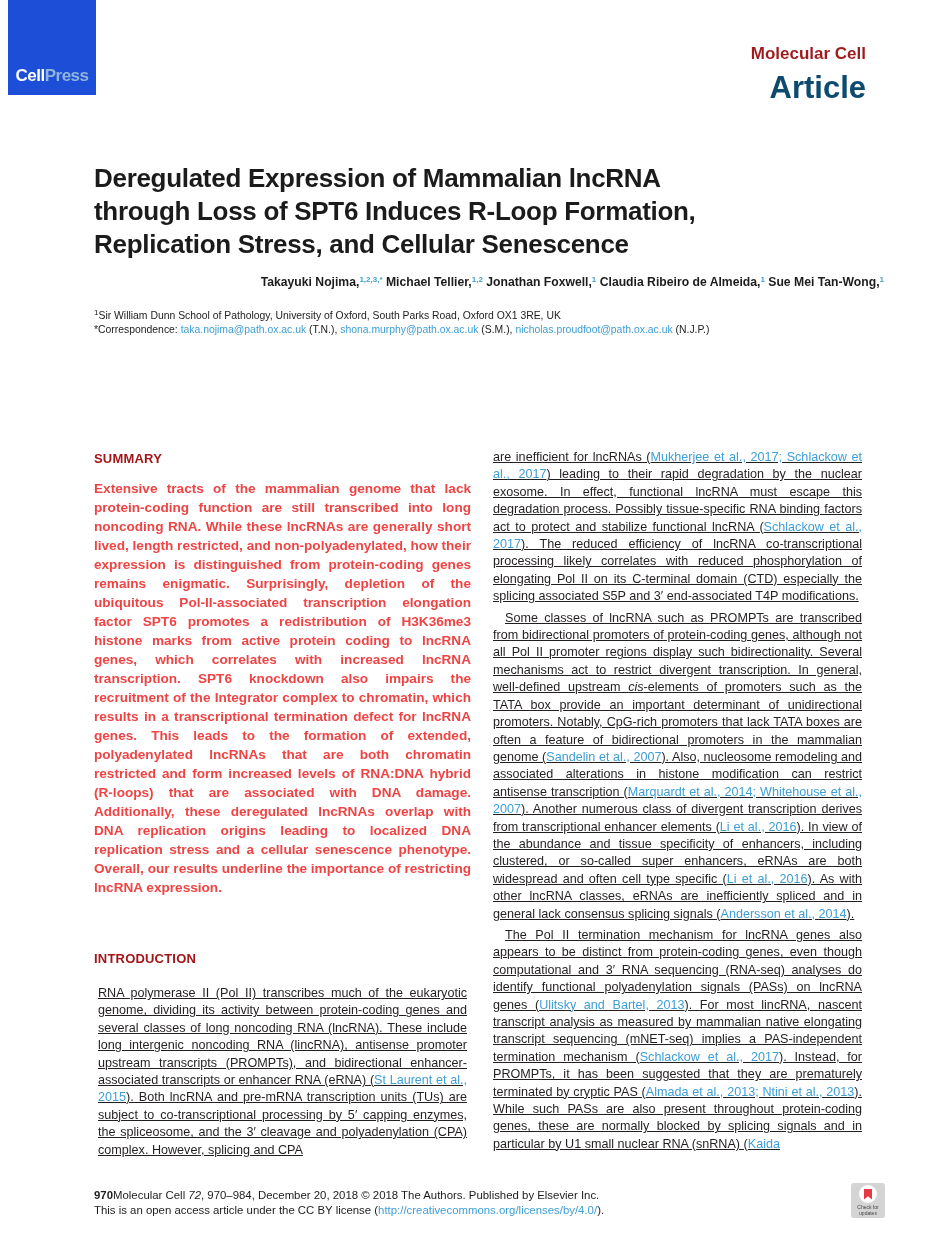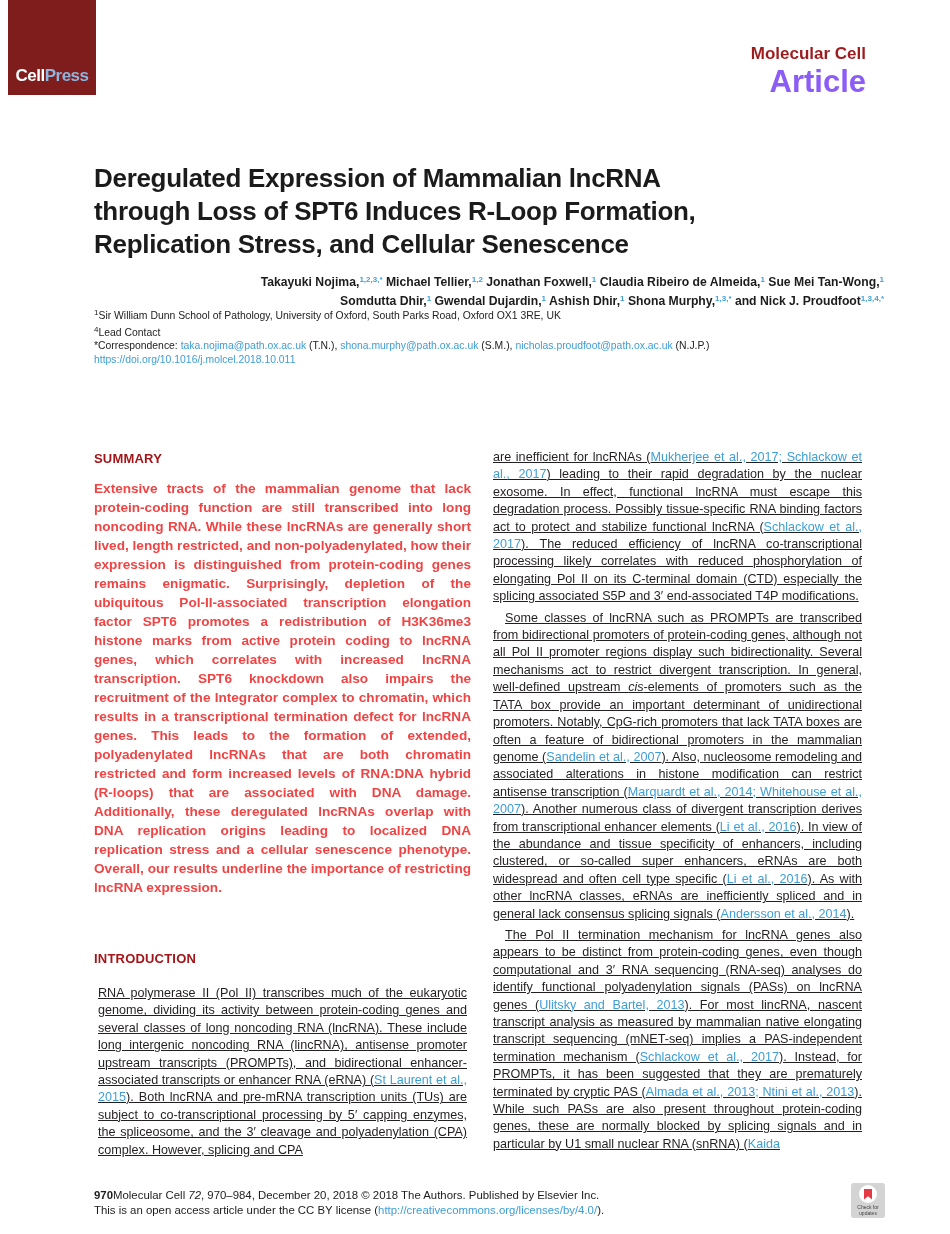--- a/index.html
+++ b/index.html
@@ -2,28 +2,28 @@
 <html><head>
 <meta charset="utf-8">
 <style>
   html,body{margin:0;padding:0;background:#e8e8e8;}
   .page{
     position:relative;width:950px;height:1234px;background:#ffffff;
     font-family:"Liberation Sans", sans-serif;color:#231f20;overflow:hidden;
     margin:0 auto;
   }
   
-  .logo{position:absolute;left:8px;top:0;width:88px;height:95px;background:#7f1d1d;}
+  .logo{position:absolute;left:8px;top:0;width:88px;height:95px;background:#1d4ed8;}
   .logo-text{position:absolute;left:0;right:0;bottom:9px;text-align:center;
     font-size:17px;font-weight:bold;letter-spacing:-0.5px;}
   .logo-text .cell{color:#ffffff;}
   .logo-text .press{color:#8fb4dd;}
   .masthead{position:absolute;right:84px;top:44px;text-align:right;}
   .journal{color:#9e1b1e;font-size:17px;font-weight:bold;line-height:19px;}
-  .article-type{color:#8b5cf6;font-size:31px;font-weight:bold;line-height:33px;margin-top:2px;}
+  .article-type{color:#0c4a6e;font-size:31px;font-weight:bold;line-height:33px;margin-top:8px;}
   
   .title{position:absolute;left:94px;top:162px;width:790px;font-size:26px;font-weight:bold;
     line-height:33px;color:#1b1b1b;letter-spacing:-0.3px;}
   .authors{position:absolute;left:94px;top:272px;width:790px;font-size:12.2px;font-weight:bold;
     line-height:15.5px;color:#1c1c1c;text-align:right;}
   .affils{position:absolute;left:94px;top:306px;width:820px;font-size:10.4px;line-height:13.5px;color:#222;}
   .sup{font-size:8px;vertical-align:4px;letter-spacing:0;}
   .sb{color:#3e9ed6;}
   .link{color:#3e9ed6;text-decoration:none;cursor:pointer;}
   .it{font-style:italic;}
@@ -59,28 +59,25 @@
   </div>
   <div class="masthead">
     <div class="journal">Molecular Cell</div>
     <div class="article-type">Article</div>
   </div>
 
   <h1 class="title" style="margin:0;">Deregulated Expression of Mammalian lncRNA<br>through Loss of SPT6 Induces R-Loop Formation,<br>Replication Stress, and Cellular Senescence</h1>
 
   <div class="authors">
     <div><span>Takayuki Nojima,</span><span class="sup sb">1,2,3,*</span><span> Michael Tellier,</span><span class="sup sb">1,2</span><span> Jonathan Foxwell,</span><span class="sup sb">1</span><span> Claudia Ribeiro de Almeida,</span><span class="sup sb">1</span><span> Sue Mei Tan-Wong,</span><span class="sup sb">1</span></div>
-    <div><span>Somdutta Dhir,</span><span class="sup sb">1</span><span> Gwendal Dujardin,</span><span class="sup sb">1</span><span> Ashish Dhir,</span><span class="sup sb">1</span><span> Shona Murphy,</span><span class="sup sb">1,3,*</span><span> and Nick J. Proudfoot</span><span class="sup sb">1,3,4,*</span></div>
   </div>
 
   <div class="affils">
     <div><span class="sup">1</span><span>Sir William Dunn School of Pathology, University of Oxford, South Parks Road, Oxford OX1 3RE, UK</span></div>
-    <div><span class="sup">4</span><span>Lead Contact</span></div>
     <div><span>*Correspondence: </span><a class="link">taka.nojima@path.ox.ac.uk</a><span> (T.N.), </span><a class="link">shona.murphy@path.ox.ac.uk</a><span> (S.M.), </span><a class="link">nicholas.proudfoot@path.ox.ac.uk</a><span> (N.J.P.)</span></div>
-    <div><a class="link">https://doi.org/10.1016/j.molcel.2018.10.011</a></div>
   </div>
 
   <div class="sec-head" style="top:451px;">SUMMARY</div>
   <div class="summary-body">Extensive tracts of the mammalian genome that lack protein-coding function are still transcribed into long noncoding RNA. While these lncRNAs are generally short lived, length restricted, and non-polyadenylated, how their expression is distinguished from protein-coding genes remains enigmatic. Surprisingly, depletion of the ubiquitous Pol-II-associated transcription elongation factor SPT6 promotes a redistribution of H3K36me3 histone marks from active protein coding to lncRNA genes, which correlates with increased lncRNA transcription. SPT6 knockdown also impairs the recruitment of the Integrator complex to chromatin, which results in a transcriptional termination defect for lncRNA genes. This leads to the formation of extended, polyadenylated lncRNAs that are both chromatin restricted and form increased levels of RNA:DNA hybrid (R-loops) that are associated with DNA damage. Additionally, these deregulated lncRNAs overlap with DNA replication origins leading to localized DNA replication stress and a cellular senescence phenotype. Overall, our results underline the importance of restricting lncRNA expression.</div>
 
   <div class="sec-head" style="top:951px;">INTRODUCTION</div>
   <div class="intro-body body-text">
     <p><span>RNA polymerase II (Pol II) transcribes much of the eukaryotic genome, dividing its activity between protein-coding genes and several classes of long noncoding RNA (lncRNA). These include long intergenic noncoding RNA (lincRNA), antisense promoter upstream transcripts (PROMPTs), and bidirectional enhancer-associated transcripts or enhancer RNA (eRNA) (</span><a class="link">St Laurent et al., 2015</a><span>). Both lncRNA and pre-mRNA transcription units (TUs) are subject to co-transcriptional processing by 5′ capping enzymes, the spliceosome, and the 3′ cleavage and polyadenylation (CPA) complex. However, splicing and CPA</span></p>
   </div>
 

